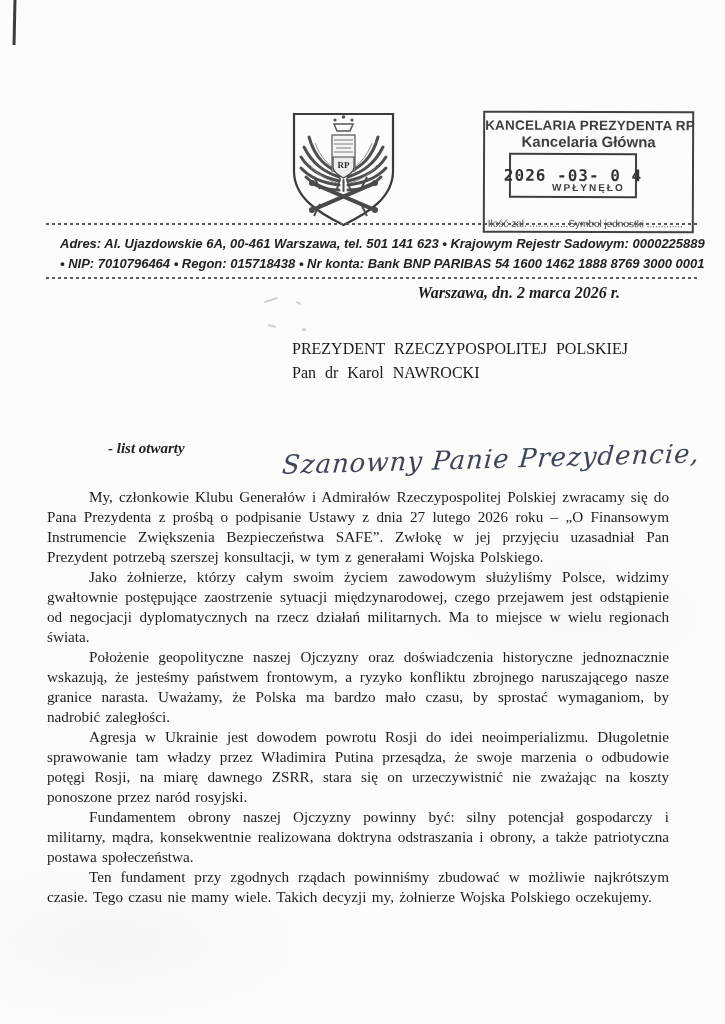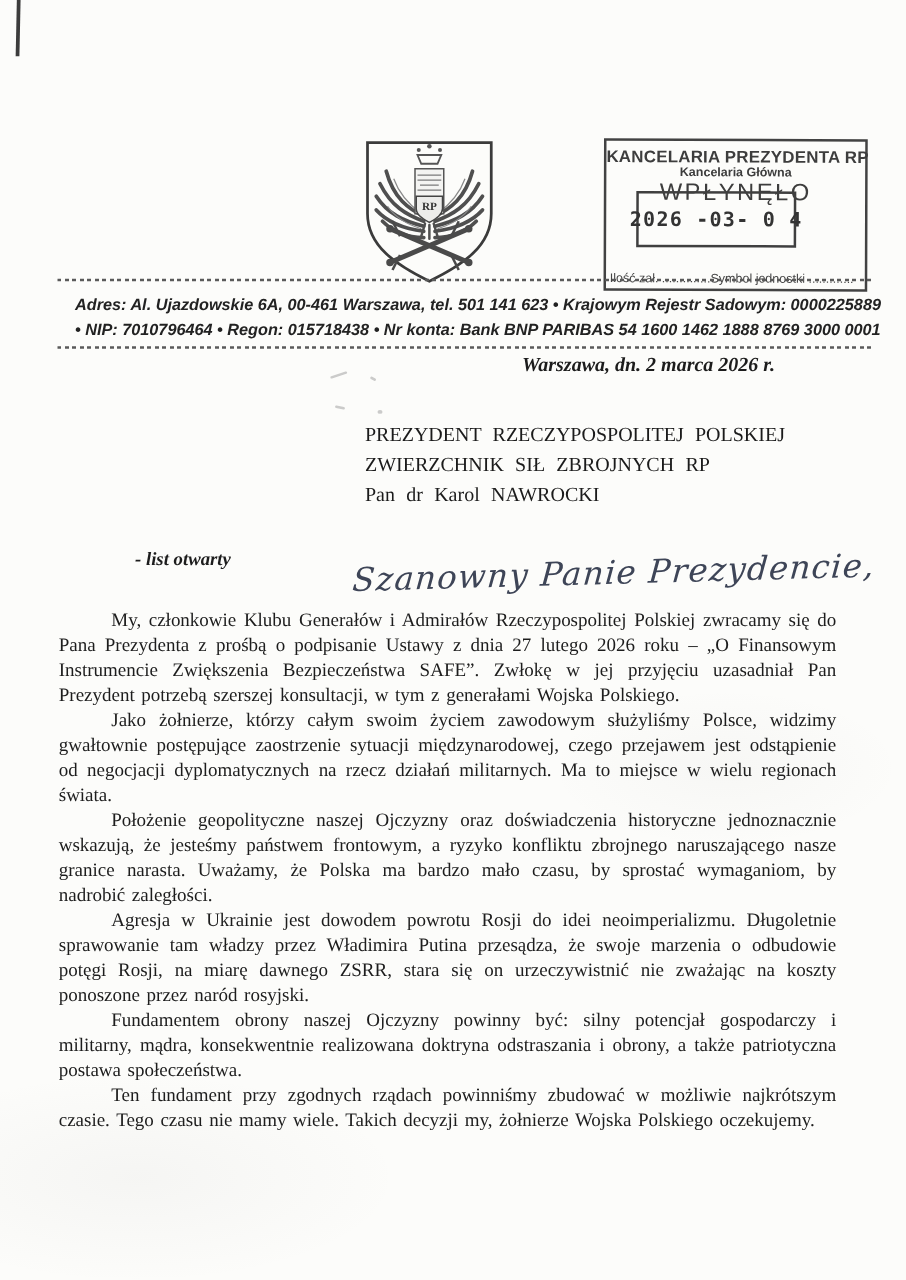--- a/index.html
+++ b/index.html
@@ -24,22 +24,22 @@
   }
   .emblem{position:absolute;left:287px;top:111px;width:113px;height:118px;}
   .stamp{
     position:absolute;left:483px;top:111px;width:207px;height:118px;
     border:2px solid #424242;
     font-family:"Liberation Sans", sans-serif;
     color:#3d3d3d;text-align:center;
     transform:rotate(0.2deg);
   }
   .stamp-l1{margin-top:5px;font-size:13.5px;font-weight:700;letter-spacing:0.2px;white-space:nowrap;}
-  .stamp-l2{font-size:10px;font-weight:600;}
-  .stamp-l3{font-size:19px;font-weight:400;letter-spacing:2px;}
+  .stamp-l2{font-size:15px;font-weight:600;}
+  .stamp-l3{font-size:10px;font-weight:700;letter-spacing:2px;margin-top:32px;}
   .stamp-datebox{
     position:absolute;left:24px;top:40px;width:124px;height:41px;
     border:2.5px solid #3f3f3f;
     display:flex;align-items:center;justify-content:center;
     font-family:"DejaVu Sans Mono", monospace;
     font-size:16px;font-weight:600;color:#333;letter-spacing:1px;white-space:nowrap;
   }
   .stamp-footer{
     position:absolute;bottom:2px;left:3px;right:2px;
     font-size:10px;color:#454545;white-space:nowrap;overflow:hidden;text-align:left;
@@ -182,21 +182,20 @@
 
   <div class="dateline">Warszawa, dn. 2 marca 2026 r.</div>
 
   <div class="pencil pm1"></div>
   <div class="pencil pm2"></div>
   <div class="pencil pm3"></div>
   <div class="pencil pm4"></div>
 
   <div class="addressee">
     <div>PREZYDENT RZECZYPOSPOLITEJ POLSKIEJ</div>
-    <div>ZWIERZCHNIK SIŁ ZBROJNYCH RP</div>
     <div>Pan dr Karol NAWROCKI</div>
   </div>
 
   <div class="subject2">-  list otwarty</div>
 
   <div class="salutation">Szanowny Panie Prezydencie,</div>
 
   <div class="body-text">
     <p>My, członkowie Klubu Generałów i Admirałów Rzeczypospolitej Polskiej zwracamy się do Pana Prezydenta z prośbą o podpisanie Ustawy z dnia 27 lutego 2026 roku – „O Finansowym Instrumencie Zwiększenia Bezpieczeństwa SAFE”. Zwłokę w jej przyjęciu uzasadniał Pan Prezydent potrzebą szerszej konsultacji, w tym z generałami Wojska Polskiego.</p>
     <p>Jako żołnierze, którzy całym swoim życiem zawodowym służyliśmy Polsce, widzimy gwałtownie postępujące zaostrzenie sytuacji międzynarodowej, czego przejawem jest odstąpienie od negocjacji dyplomatycznych na rzecz działań militarnych. Ma to miejsce w wielu regionach świata.</p>

